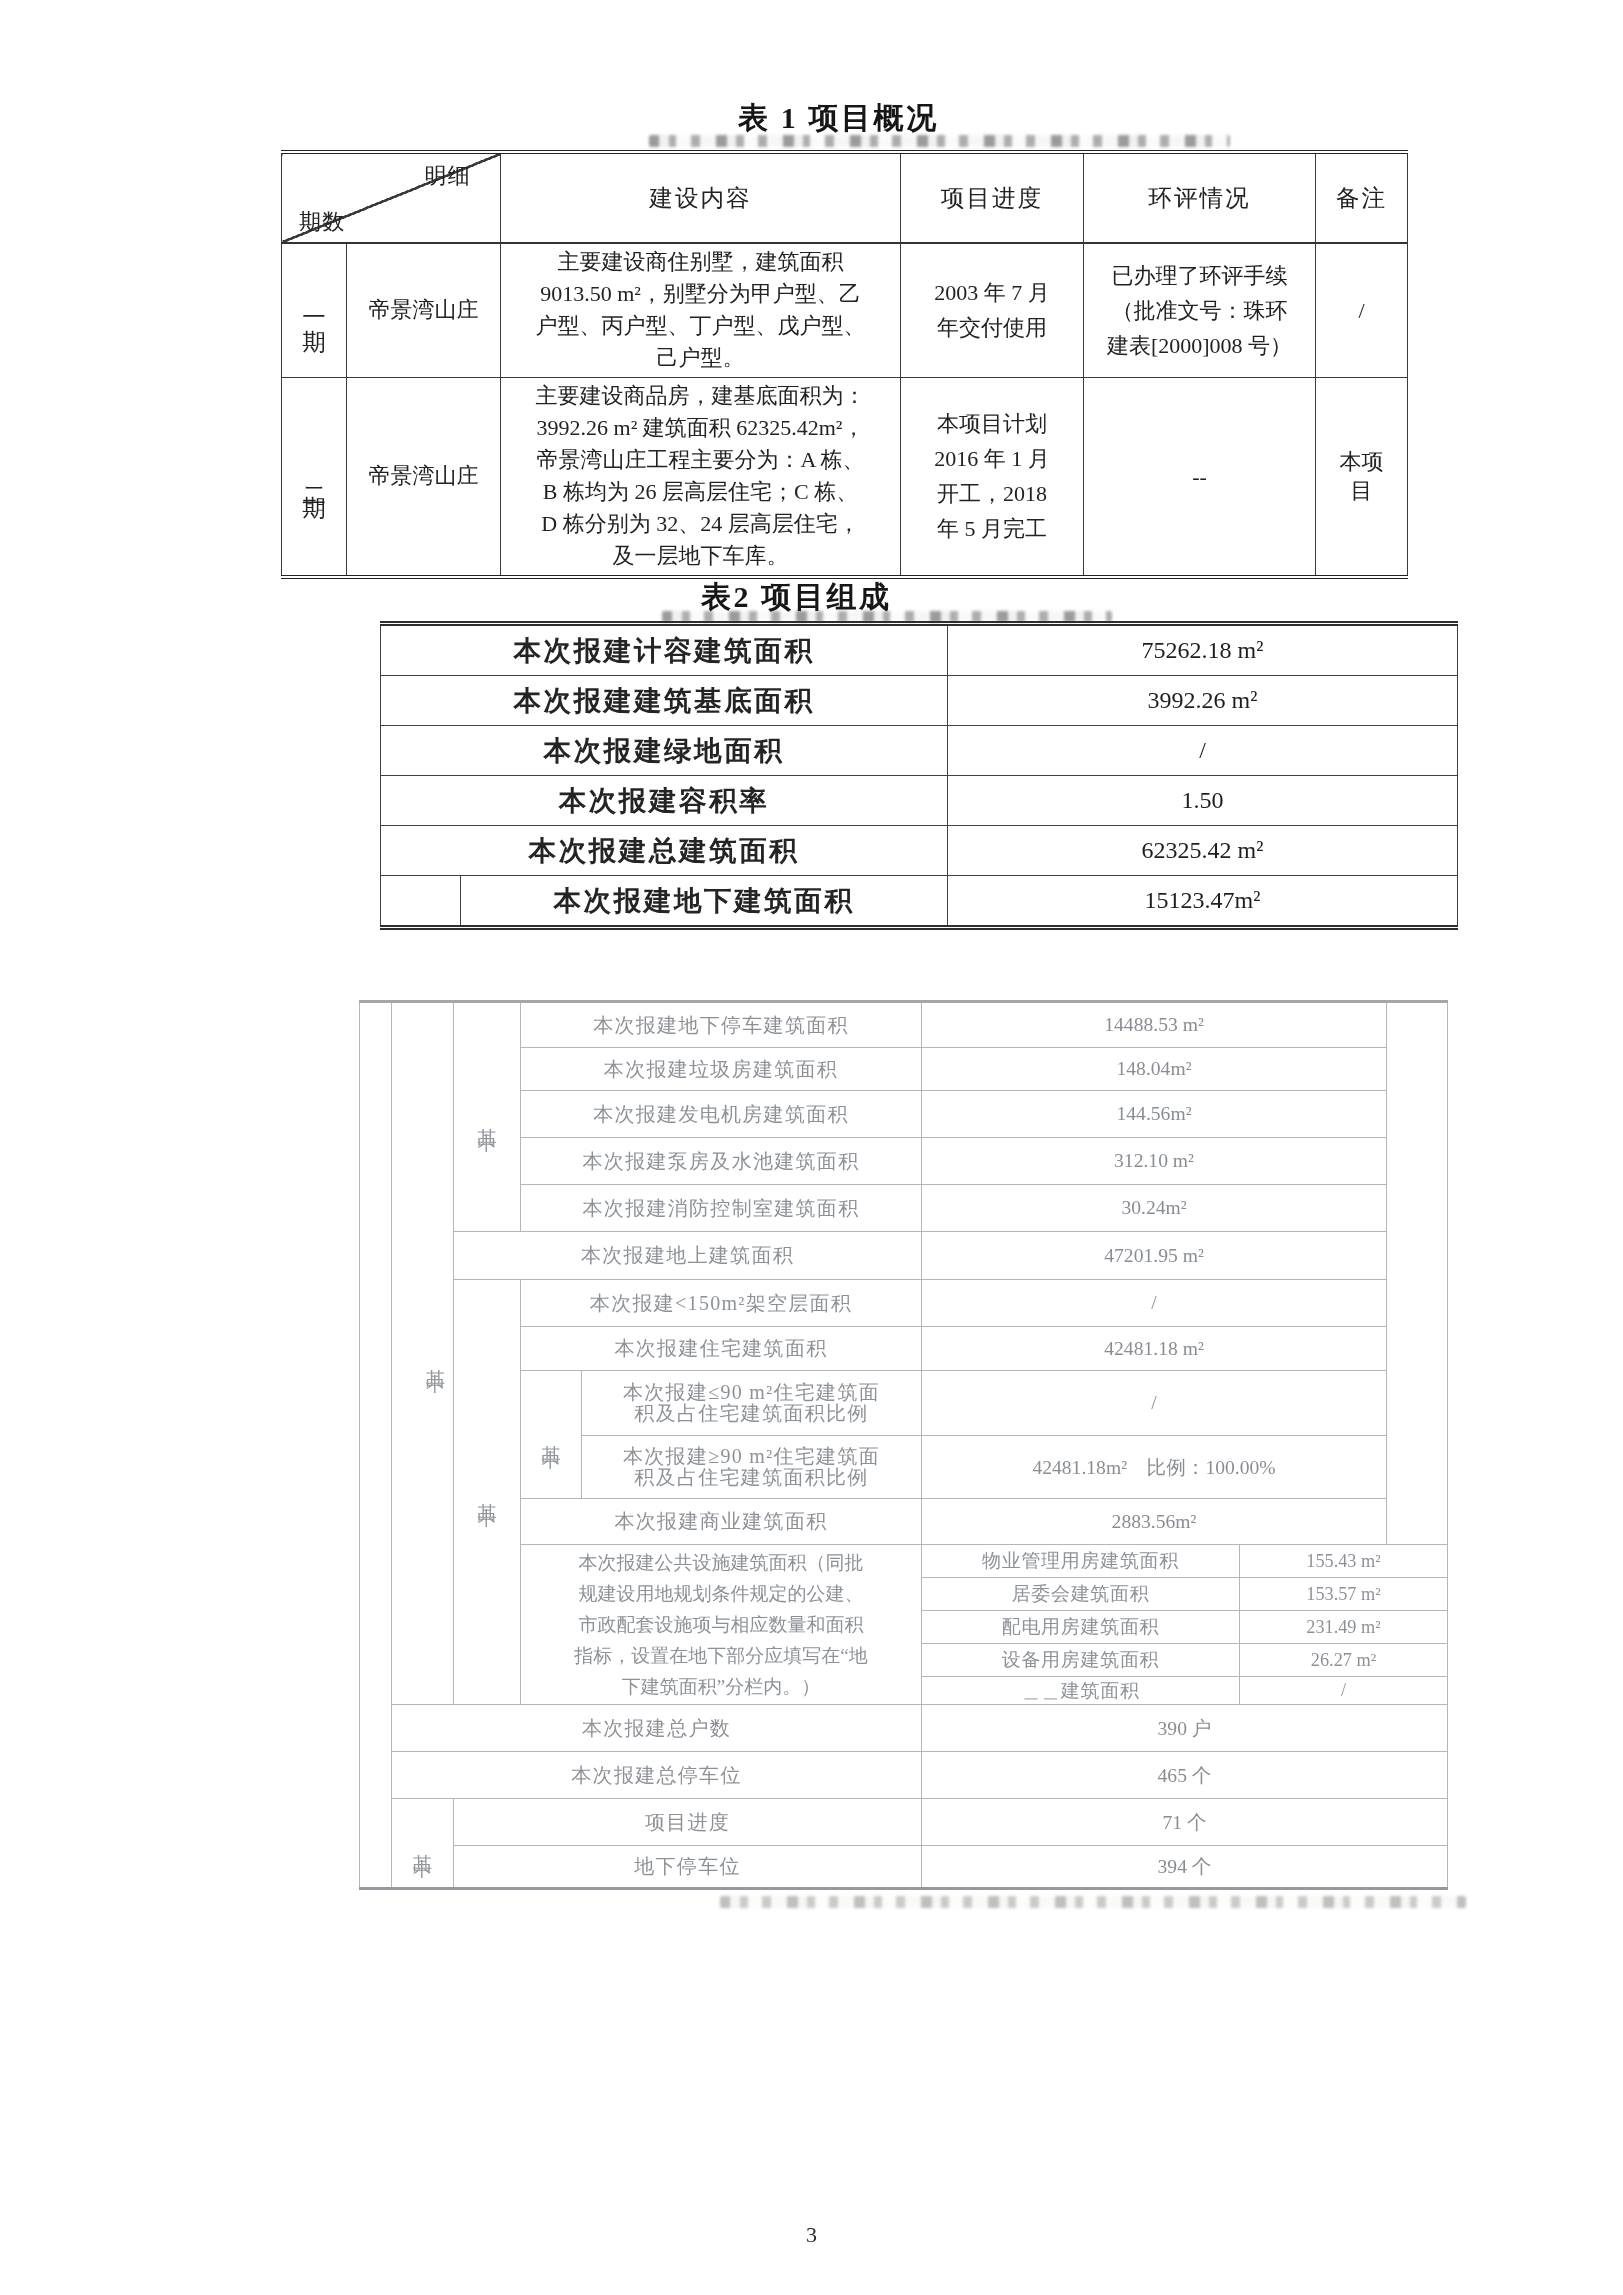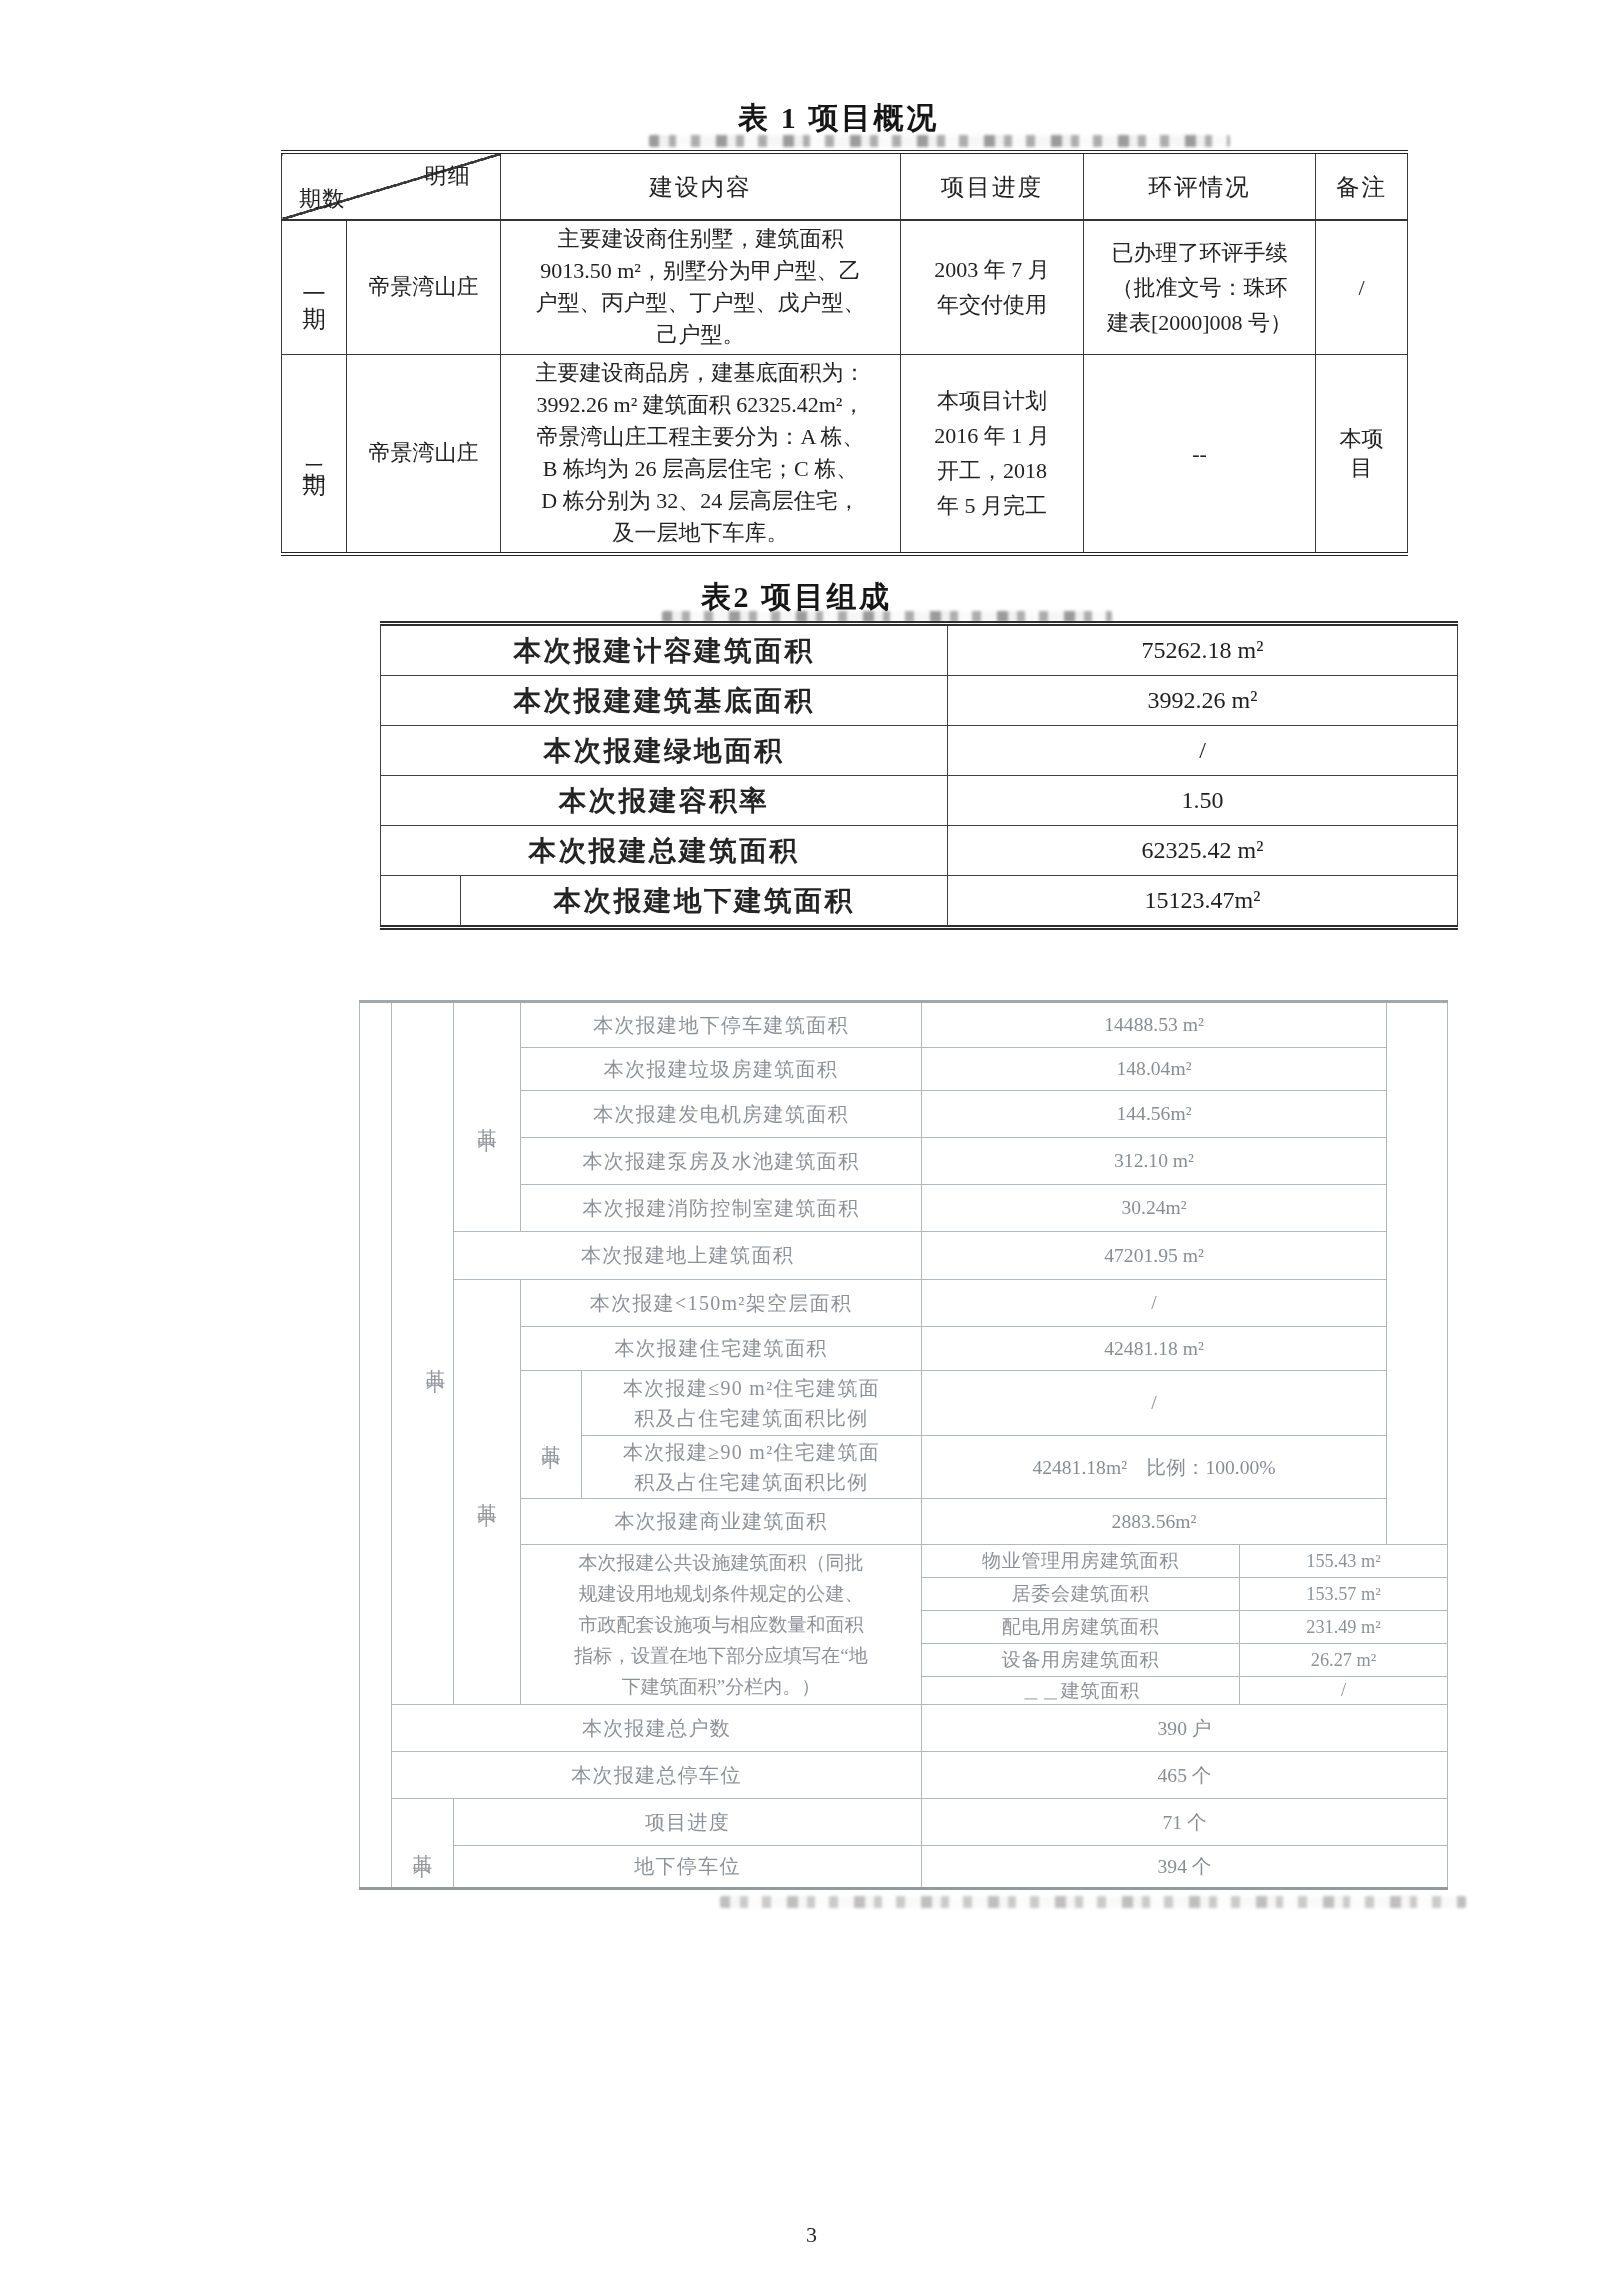--- a/index.html
+++ b/index.html
@@ -47,21 +47,21 @@
   #ta .lbl{font-size:27.5px;font-weight:600;letter-spacing:2.6px;color:#242424;}
   #ta .val{font-size:24px;color:#1e1e1e;}
   
   #tbwrap{position:absolute;left:359px;top:1000px;filter:blur(0.4px);opacity:.82;}
   #tb{width:1089px;border-top:3.3px solid #8d949a;border-bottom:3.3px solid #7c838a;}
   #tb td{border:1.3px solid #a2a8ad;color:#747a82;}
   #tb .lbl{font-size:20px;letter-spacing:1.3px;}
   #tb .val{font-size:19.6px;color:#6e747c;}
   #tb .qz{font-size:19.6px;letter-spacing:5.2px;color:#7b8189;}
   #tb .qz-top{vertical-align:top;padding-top:9.2px;}
-  #tb .two{line-height:30px;}
+  #tb .two{line-height:21px;}
   #tb .public-lbl{font-size:19px;line-height:31px;text-align:center;}
   #tb .sublbl{font-size:19px;letter-spacing:0.7px;}
   #tb .subval{font-size:18.3px;}
   .sp{padding:0;}
 </style>
 </head>
 <body>
 
 <div id="page">
 
@@ -72,21 +72,21 @@
     <table id="t1">
       <colgroup>
           <col style="width:65px">
           <col style="width:154px">
           <col style="width:400px">
           <col style="width:183px">
           <col style="width:232px">
           <col style="width:92px">
         </colgroup>
       <tbody>
-          <tr class="hrow" style="height:68px">
+          <tr class="hrow" style="height:91px">
         <td class="diag" colspan="2">
           <span class="ne">明细</span>
           <span class="sw">期数</span>
         </td>
         <td>建设内容</td>
         <td>项目进度</td>
         <td>环评情况</td>
         <td>备注</td>
       </tr>
       <tr style="height:134px">

